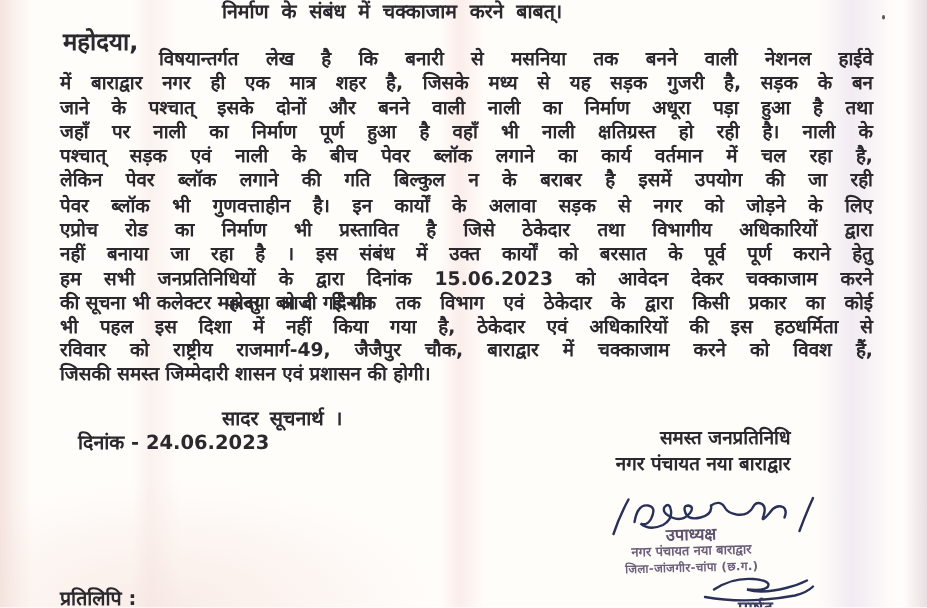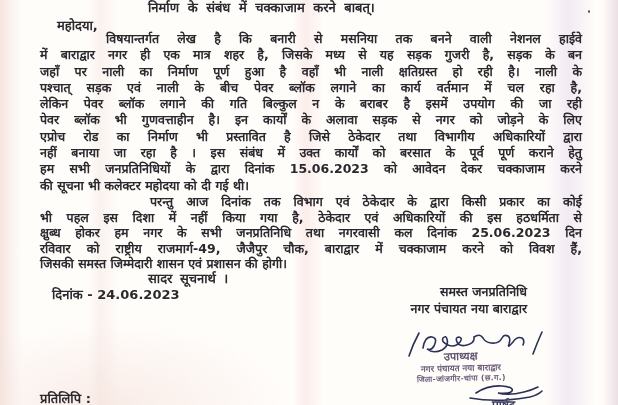--- a/index.html
+++ b/index.html
@@ -14,21 +14,21 @@
       linear-gradient(90deg, rgba(0,0,0,0) 293px, rgba(246,221,219,0.5) 306px, rgba(0,0,0,0) 324px),
       linear-gradient(90deg, rgba(0,0,0,0) 545px, rgba(233,222,238,0.6) 568px, rgba(0,0,0,0) 596px),
       linear-gradient(90deg, rgba(0,0,0,0) 602px, rgba(229,215,221,0.8) 618px);
     font-family:"DejaVu Sans", sans-serif;
     color:#28262b;
     padding-left:39px;
   }
   .abs { position:absolute; }
   .txt { font-weight:700; font-size:12.5px; color:#2b292e; }
   .subject { left:148px; top:-2px; width:332px; font-size:13px; word-spacing:4px; white-space:nowrap; }
-  .salutation { left:57px; top:16px; font-size:13px; }
+  .salutation { left:42px; top:16px; font-size:16px; }
   .para { left:40px; width:542px; }
   .para1 { top:31px;  line-height:16.3px; }
   .para2 { top:194px; line-height:15.6px; }
   .jline { text-align:justify; text-align-last:justify; }
   .p1-first { padding-left:66px; }
   .p2-first { padding-left:110px; }
   .jlast { text-align:left; text-align-last:left; }
   .closing { left:148px; top:269px; font-size:13px; word-spacing:3px; }
   .dateline { left:52px; top:285px; font-size:13px; }
   .sign-block { left:357px; top:284px; width:170px; text-align:right; line-height:16.5px; font-size:12.5px; }
@@ -49,34 +49,34 @@
 <div class="page">
 
   <div class="abs txt subject">निर्माण के संबंध में चक्काजाम करने बाबत्।</div>
   <div class="abs speck"></div>
 
   <div class="abs txt salutation">महोदया,</div>
 
   <div class="abs txt para para1">
     <div class="jline p1-first">विषयान्तर्गत लेख है कि बनारी से मसनिया तक बनने वाली नेशनल हाईवे</div>
     <div class="jline">में बाराद्वार नगर ही एक मात्र शहर है, जिसके मध्य से यह सड़क गुजरी है, सड़क के बन</div>
+    <div class="jline">जाने के पश्चात् इसके दोनों और बनने वाली नाली का निर्माण अधूरा पड़ा हुआ है तथा</div>
     <div class="jline">जहाँ पर नाली का निर्माण पूर्ण हुआ है वहाँ भी नाली क्षतिग्रस्त हो रही है। नाली के</div>
     <div class="jline">पश्चात् सड़क एवं नाली के बीच पेवर ब्लॉक लगाने का कार्य वर्तमान में चल रहा है,</div>
     <div class="jline">लेकिन पेवर ब्लॉक लगाने की गति बिल्कुल न के बराबर है इसमें उपयोग की जा रही</div>
     <div class="jline">पेवर ब्लॉक भी गुणवत्ताहीन है। इन कार्यों के अलावा सड़क से नगर को जोड़ने के लिए</div>
     <div class="jline">एप्रोच रोड का निर्माण भी प्रस्तावित है जिसे ठेकेदार तथा विभागीय अधिकारियों द्वारा</div>
     <div class="jline">नहीं बनाया जा रहा है । इस संबंध में उक्त कार्यों को बरसात के पूर्व पूर्ण कराने हेतु</div>
     <div class="jline">हम सभी जनप्रतिनिधियों के द्वारा दिनांक 15.06.2023 को आवेदन देकर चक्काजाम करने</div>
     <div class="jlast">की सूचना भी कलेक्टर महोदया को दी गई थी।</div>
   </div>
 
   <div class="abs txt para para2">
     <div class="jline p2-first">परन्तु आज दिनांक तक विभाग एवं ठेकेदार के द्वारा किसी प्रकार का कोई</div>
     <div class="jline">भी पहल इस दिशा में नहीं किया गया है, ठेकेदार एवं अधिकारियों की इस हठधर्मिता से</div>
-    <div class="jline">क्षुब्ध होकर हम नगर के सभी जनप्रतिनिधि तथा नगरवासी कल दिनांक 25.06.2023 दिन</div>
     <div class="jline">रविवार को राष्ट्रीय राजमार्ग-49, जैजैपुर चौक, बाराद्वार में चक्काजाम करने को विवश हैं,</div>
     <div class="jlast">जिसकी समस्त जिम्मेदारी शासन एवं प्रशासन की होगी।</div>
   </div>
 
   <div class="abs txt closing">सादर सूचनार्थ ।</div>
   <div class="abs txt dateline">दिनांक - 24.06.2023</div>
 
   <div class="abs txt sign-block">
     <div>समस्त जनप्रतिनिधि</div>
     <div>नगर पंचायत नया बाराद्वार</div>

